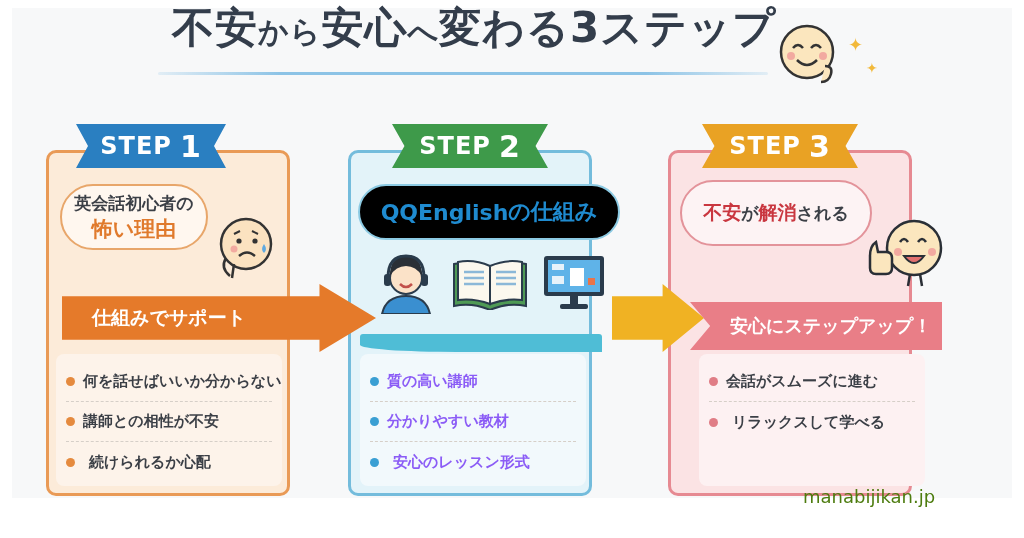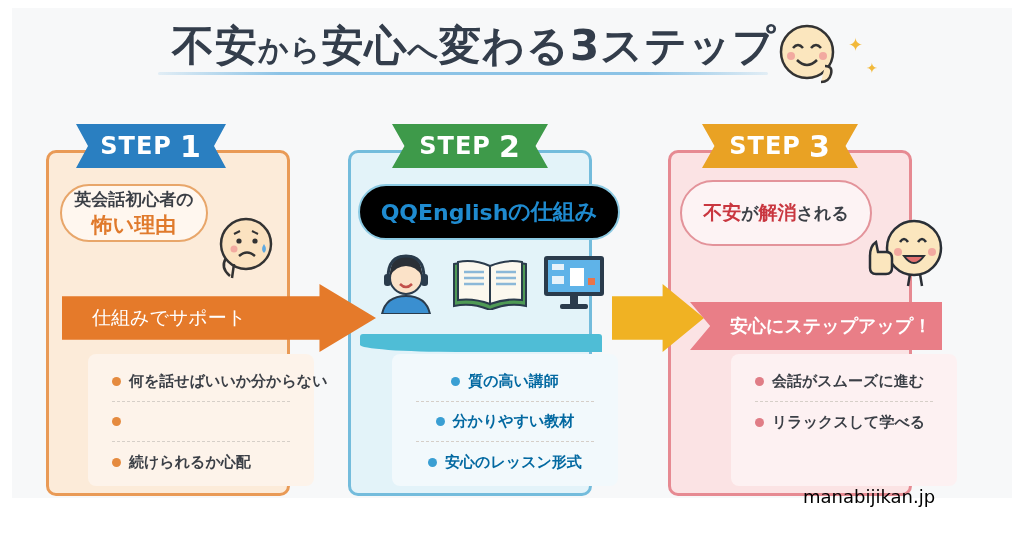--- a/index.html
+++ b/index.html
@@ -1,68 +1,68 @@
 <!DOCTYPE html>
 <html><head>
 <meta charset="utf-8">
 <style>
   * { box-sizing: border-box; margin: 0; padding: 0; }
   html, body { width: 1024px; height: 538px; overflow: hidden; background: #ffffff; }
   body { font-family: "DejaVu Sans", "Liberation Sans", sans-serif; position: relative; }
   .canvas { position: absolute; left: 12px; top: 8px; width: 1000px; height: 490px; background: #f7f8f9; }
 
-  .title { position: absolute; left: 172px; top: 18px; font-size: 42px; font-weight: bold; color: #333d4b; letter-spacing: 1px; white-space: nowrap; }
+  .title { position: absolute; left: 172px; top: 0; font-size: 42px; font-weight: bold; color: #333d4b; letter-spacing: 1px; white-space: nowrap; }
   .title .sm { font-size: 30px; }
   .title-line { position: absolute; left: 158px; top: 72px; width: 610px; height: 3px; background: linear-gradient(90deg, rgba(140,195,230,0.2), #8cc3e6 20%, #8cc3e6 80%, rgba(140,195,230,0.2)); border-radius: 2px; }
   .title-face { position: absolute; left: 775px; top: 22px; width: 64px; height: 64px; }
   .sparkle { position: absolute; color: #f2b93b; font-size: 18px; }
 
   .card { position: absolute; top: 150px; width: 244px; height: 346px; border-radius: 10px; border: 3px solid; }
   .card.c1 { left: 46px; background: #fcebd9; border-color: #e99a56; }
   .card.c2 { left: 348px; background: #e3f3f9; border-color: #74bcdc; }
   .card.c3 { left: 668px; background: #fbe3e4; border-color: #e68a92; }
 
   .ribbon { position: absolute; top: 124px; height: 44px; color: #fff; font-weight: bold; font-size: 24px; display: flex; align-items: center; justify-content: center; letter-spacing: 1px; clip-path: polygon(0 0, 100% 0, 92% 50%, 100% 100%, 0 100%, 8% 50%); }
   .ribbon .num { font-size: 30px; margin-left: 8px; }
   .ribbon.r1 { left: 76px; width: 150px; background: #2a7fc1; }
   .ribbon.r2 { left: 392px; width: 156px; background: #3e9a4a; }
   .ribbon.r3 { left: 702px; width: 156px; background: #e9a224; }
 
   .cloud { position: absolute; background: #fff; border: 2px solid; border-radius: 40px; display: flex; flex-direction: column; align-items: center; justify-content: center; font-weight: bold; }
-  .cloud.k1 { left: 60px; top: 184px; width: 148px; height: 58px; border-color: #e8a66a; background: #fff7ef; }
+  .cloud.k1 { left: 60px; top: 184px; width: 148px; height: 66px; border-color: #e8a66a; background: #fff7ef; }
   .cloud.k1 .l1 { font-size: 17px; color: #3b3f46; }
   .cloud.k1 .l2 { font-size: 21px; color: #e07a2c; }
   .cloud.k2 { left: 358px; top: 184px; width: 262px; height: 56px; border-color: #8ccae3; background: #000000; flex-direction: row; }
   .cloud.k2 .en { font-size: 22px; color: #1f8bd0; }
   .cloud.k2 .jp { font-size: 22px; color: #1f8bd0; }
   .cloud.k3 { left: 680px; top: 180px; width: 192px; height: 66px; border-color: #e3939a; background: #fdf3f4; flex-direction: row; font-size: 19px; }
   .cloud.k3 .red { color: #c9363f; }
   .cloud.k3 .dark { color: #3b3f46; font-size: 17px; }
 
-  .bar-arrow { position: absolute; display: flex; align-items: center; color: #fff; font-weight: normal; }
+  .bar-arrow { position: absolute; display: flex; align-items: center; color: #fff; font-weight: bold; }
   .a1 { left: 62px; top: 284px; width: 314px; height: 68px; background: #e57a2a; clip-path: polygon(0 18%, 82% 18%, 82% 0, 100% 50%, 82% 100%, 82% 82%, 0 82%); padding-left: 30px; font-size: 19px; }
   .a3 { left: 612px; top: 284px; width: 92px; height: 68px; background: #f0b223; clip-path: polygon(0 18%, 55% 18%, 55% 0, 100% 50%, 55% 100%, 55% 82%, 0 82%); }
   .pinkbar { position: absolute; left: 690px; top: 302px; width: 252px; height: 48px; background: #e97e87; clip-path: polygon(0 0, 100% 0, 100% 100%, 0 100%, 8% 50%); color: #fff; font-weight: bold; font-size: 18px; display: flex; align-items: center; padding-left: 40px; }
   .bluebar { position: absolute; left: 360px; top: 334px; width: 242px; height: 18px; background: #4fbdd6; border-radius: 3px 3px 0 40%; }
 
-  .list { position: absolute; top: 354px; width: 226px; height: 132px; border-radius: 8px; padding: 8px 24px; margin-left: 32px; }
+  .list { position: absolute; top: 354px; width: 226px; height: 132px; border-radius: 8px; padding: 8px 10px; }
   .list.l1 { left: 56px; background: #fdf3ea; }
   .list.l2 { left: 360px; background: #f2f9fc; }
   .list.l3 { left: 699px; background: #fdf1f2; }
   .li { height: 40px; display: flex; align-items: center; font-size: 15px; font-weight: bold; color: #3b3f46; border-bottom: 1px dashed #d6cfc8; white-space: nowrap; }
-  .li:last-child { border-bottom: none; }
+  .li:last-child { border-bottom: none; gap: 6px; }
   .li .dot { width: 9px; height: 9px; border-radius: 50%; margin-right: 8px; flex: none; }
   .l1 .dot { background: #e58a3e; }
   .l2 .dot { background: #3a9fd3; }
-  .l2 .li { color: #0369a1; justify-content: center; }
+  .l2 .li { color: #8b5cf6; }
   .l3 .dot { background: #e07d86; }
 
   .face { position: absolute; }
   .icons { position: absolute; left: 372px; top: 250px; width: 240px; height: 64px; }
-  .watermark { position: absolute; left: 803px; top: 486px; font-size: 18px; color: #000000; font-family: "DejaVu Sans", sans-serif; }
+  .watermark { position: absolute; left: 803px; top: 486px; font-size: 18px; color: #4d7c0f; font-family: "DejaVu Sans", sans-serif; }
 </style>
 </head>
 <body>
 
 <div class="canvas"></div>
 
 <div class="title">
   <span>不安</span><span class="sm">から</span><span>安心</span><span class="sm">へ</span><span>変わる</span><span>3ステップ</span>
 </div>
 <div class="title-line"></div>
@@ -166,20 +166,21 @@
     <span>安心にステップアップ！</span>
   </div>
 
 <div class="list l1">
   <div class="li">
       <span class="dot"></span>
       <span>何を話せばいいか分からない</span>
     </div>
   <div class="li">
       <span class="dot"></span>
+      <span>講師との相性が不安</span>
     </div>
   <div class="li">
       <span class="dot"></span>
       <span>続けられるか心配</span>
     </div>
 </div>
 <div class="list l2">
   <div class="li">
       <span class="dot"></span>
       <span>質の高い講師</span>

